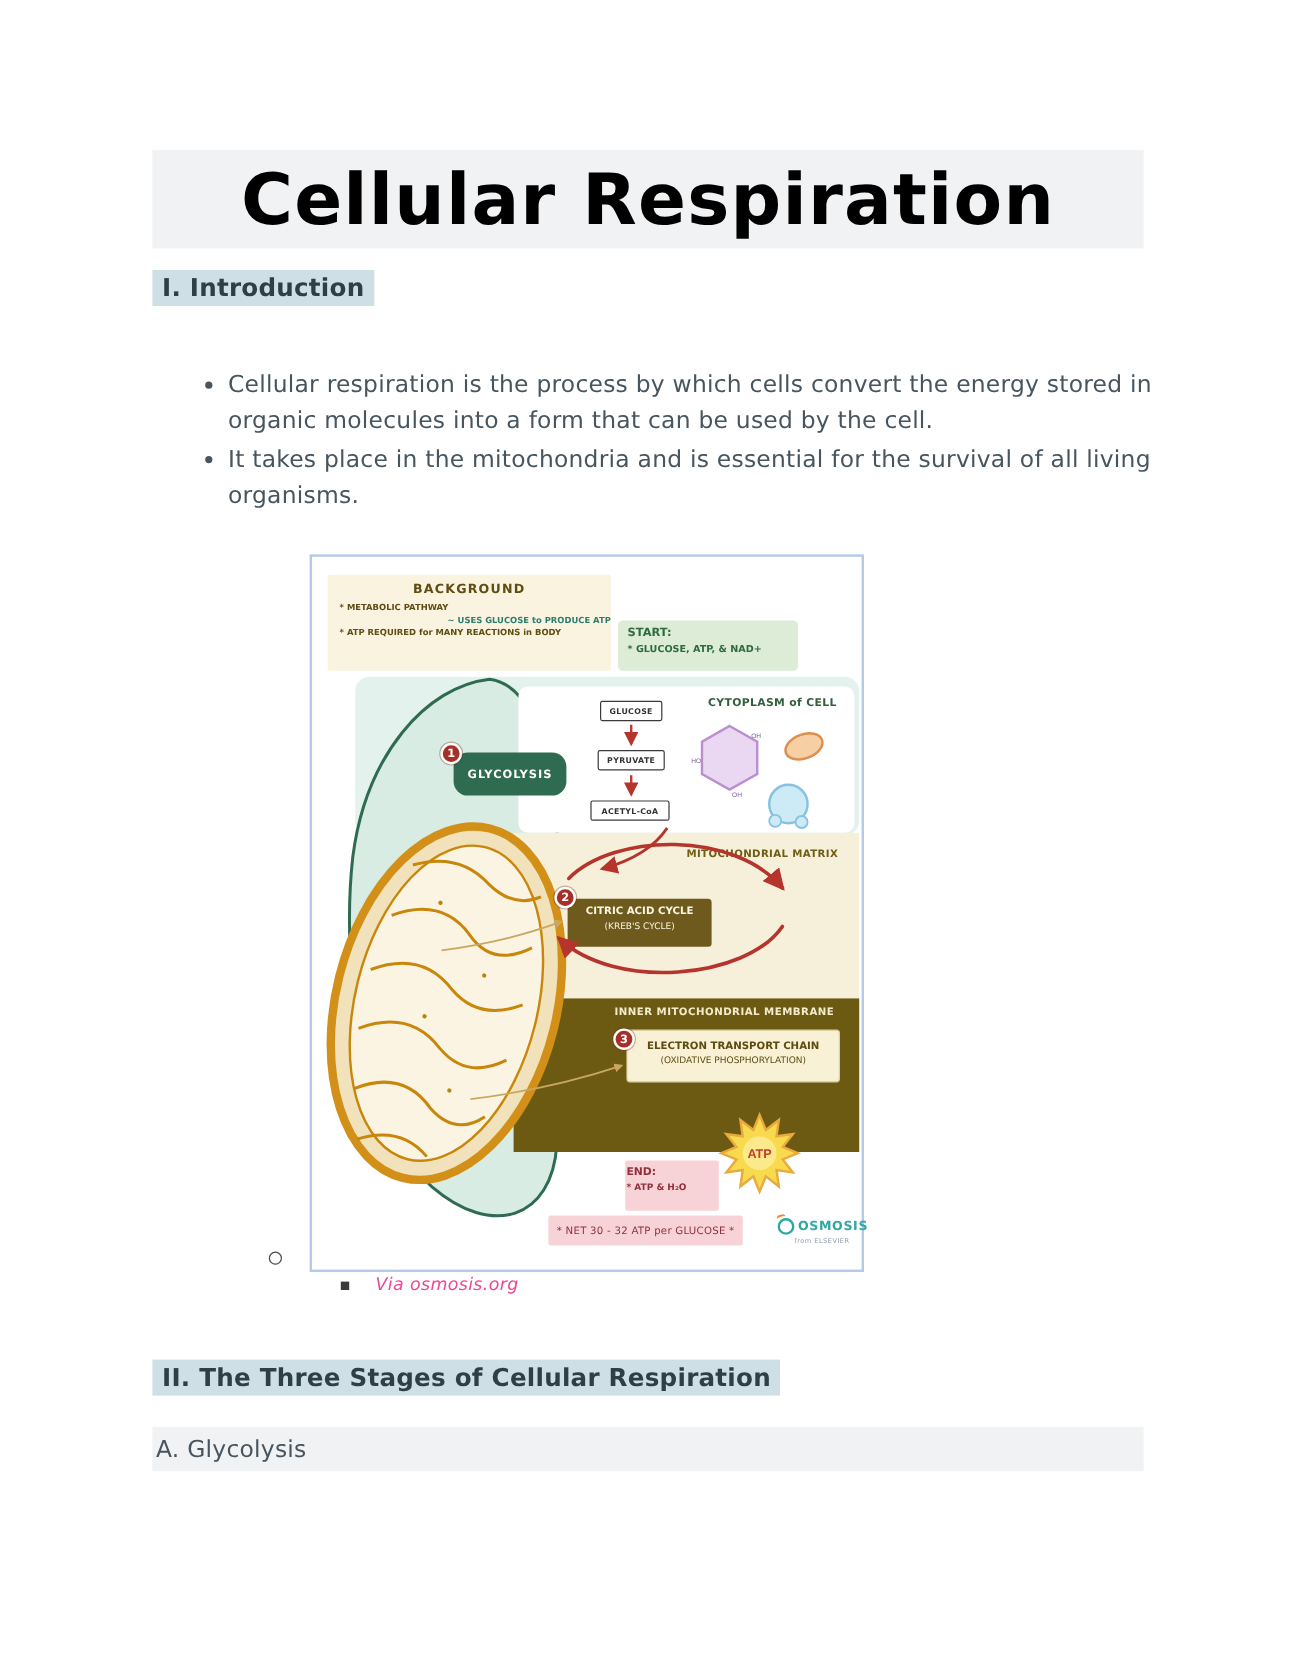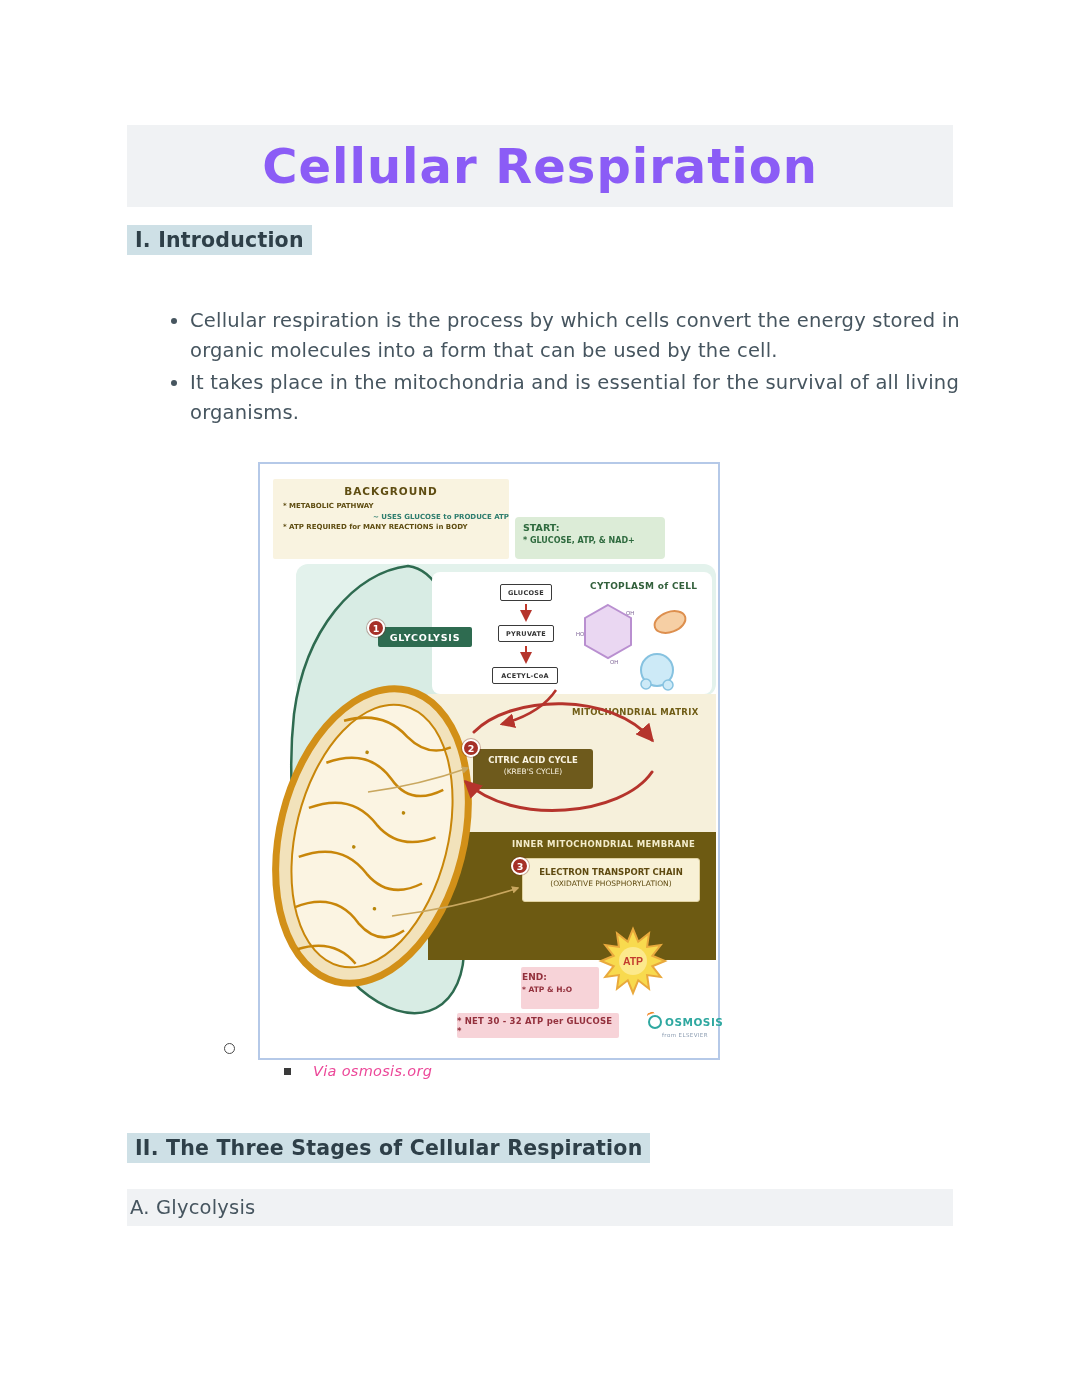--- a/index.html
+++ b/index.html
@@ -2,21 +2,21 @@
 <html><head>
 <meta charset="utf-8">
 <style>
   html,body{margin:0;padding:0;background:#fff;}
   .page{position:relative;width:1080px;height:1397px;background:#ffffff;
         font-family:"DejaVu Sans","Liberation Sans",sans-serif;overflow:hidden;}
 
   
   .title-band{position:absolute;left:127px;top:125px;width:826px;height:82px;
               background:#f0f2f4;display:flex;align-items:center;justify-content:center;}
-  .page-title{font-size:48px;font-weight:bold;color:#8b5cf6;letter-spacing:1px;}
+  .page-title{font-size:59px;font-weight:bold;color:#000000;letter-spacing:1px;}
   .h-row{position:absolute;left:127px;}
   .hl{background:#cee0e6;padding:3px 8px;font-size:20.5px;font-weight:bold;
       color:#2e3f48;letter-spacing:.2px;}
   .bullets{position:absolute;left:158px;top:306px;width:772px;margin:0;
            padding:0 0 0 32px;list-style:disc;color:#46555f;}
   .bullets li{font-size:19.5px;line-height:30px;letter-spacing:.2px;margin:0 0 2px 0;}
 
   .figure{position:absolute;left:258px;top:462px;width:462px;height:598px;
           border:2px solid #b5c9e8;background:#fff;box-sizing:border-box;}
   .lay{position:absolute;left:0;top:0;width:458px;height:594px;}
@@ -33,39 +33,39 @@
             border-radius:4px;padding:5px 8px;color:#2f6b3f;}
   .startbox .t{font-size:9.5px;font-weight:bold;}
   .startbox .x{font-size:8px;margin-top:3px;font-weight:bold;}
   .cytolabel{left:330px;top:117px;font-size:9px;font-weight:bold;color:#33603c;letter-spacing:.3px;}
   .flowbox{background:#fff;border:1px solid #3a3a3a;border-radius:2px;font-size:6.5px;
            font-weight:bold;color:#333;display:flex;align-items:center;justify-content:center;
            letter-spacing:.3px;}
   .badge{width:18px;height:18px;border-radius:50%;background:#a63028;color:#fff;
          font-size:9.5px;font-weight:bold;display:flex;align-items:center;justify-content:center;
          border:2px solid #fff;box-shadow:0 0 0 1px rgba(120,40,30,.35);z-index:3;}
-  .glybox{left:118px;top:163px;width:94px;height:20px;background:#2e6b50;color:#fff;
+  .glybox{left:118px;top:163px;width:94px;height:36px;background:#2e6b50;color:#fff;
           font-size:9.5px;font-weight:bold;letter-spacing:.8px;display:flex;
-          align-items:center;justify-content:center;border-radius:2px;}
+          align-items:center;justify-content:center;border-radius:12px;}
   .matrixlabel{left:312px;top:243px;font-size:8.5px;font-weight:bold;color:#6f5c15;letter-spacing:.3px;}
   .citricbox{left:213px;top:285px;width:120px;height:40px;background:#6e5a1c;border-radius:3px;
              color:#faf4e2;text-align:center;padding-top:6px;}
   .citricbox .t{font-size:8.5px;font-weight:bold;}
   .citricbox .s{font-size:7.5px;margin-top:2px;}
   .membranelabel{left:252px;top:375px;font-size:8.5px;font-weight:bold;color:#f3eccb;letter-spacing:.4px;}
   .etcbox{left:262px;top:394px;width:178px;height:44px;background:#f8f1d6;border-radius:3px;
           color:#5f4a10;text-align:center;padding-top:8px;border:1px solid #e0d2a0;}
   .etcbox .t{font-size:8.5px;font-weight:bold;}
   .etcbox .s{font-size:7.5px;margin-top:2px;}
   .endbox{left:261px;top:503px;width:78px;height:42px;background:#f7d3d8;border-radius:2px;
           padding:5px 1px;color:#93303c;}
   .endbox .t{font-size:9px;font-weight:bold;}
   .endbox .x{font-size:7.5px;margin-top:3px;font-weight:bold;}
   .netbox{left:197px;top:549px;width:162px;height:25px;background:#f7d3d8;border-radius:2px;
-          color:#93303c;font-size:8.5px;font-weight:bold;display:flex;align-items:center;
+          color:#93303c;font-size:8.5px;font-weight:normal;display:flex;align-items:center;
           justify-content:center;letter-spacing:.2px;}
   .logo{left:388px;top:551px;display:flex;align-items:center;gap:3px;}
   .logo .ring{width:10px;height:10px;border:2.5px solid #2fa8a0;border-radius:50%;position:relative;}
   .logo .ring::before{content:"";position:absolute;left:-3px;top:-5px;width:8px;height:4px;
           border-top:2.5px solid #f08a2e;border-radius:50% 50% 0 0;transform:rotate(-18deg);}
   .logo .name{font-size:10.5px;font-weight:bold;color:#2fa8a0;letter-spacing:.5px;}
   .logosub{left:402px;top:568px;font-size:5.5px;color:#8a9bb0;letter-spacing:.4px;}
 
   
   .empty-bullet{position:absolute;left:224px;top:1043px;width:9px;height:9px;

